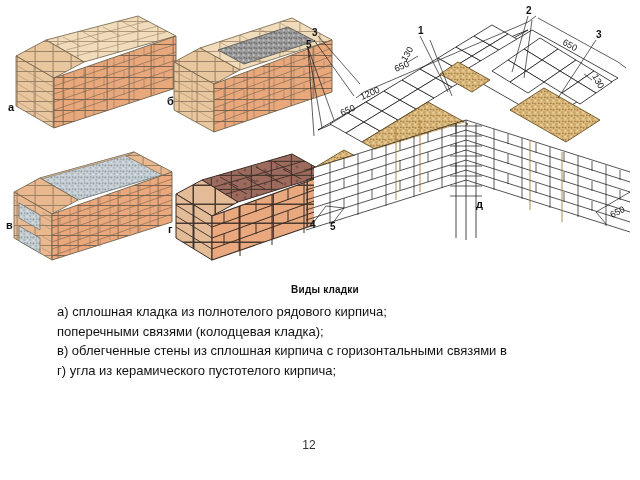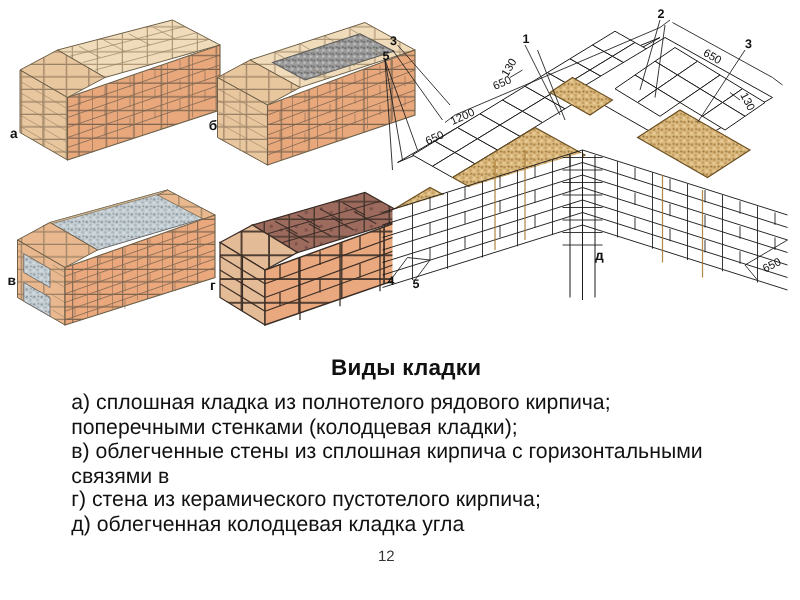--- a/index.html
+++ b/index.html
@@ -37,28 +37,28 @@
   }
 
   
   #caption-area {
     position: absolute;
     left: 0; top: 284px;
     width: 640px;
   }
   #caption-title {
     text-align: center;
-    font-size: 18px;
+    font-size: 10px;
     font-weight: bold;
     letter-spacing: 0.2px;
     margin: 0 0 7px 0;
     padding-left: 10px;
   }
   .caption-line {
-    font-size: 17px;
+    font-size: 13px;
     line-height: 19.5px;
     padding-left: 57px;
     padding-right: 14px;
     color: #111;
     white-space: pre-wrap;
   }
   #page-number {
     position: absolute;
     left: 0; top: 438px;
     width: 588px;
@@ -610,19 +610,18 @@
       </g>
       <text x="176" y="208" font-family="Liberation Sans, sans-serif" font-size="11" font-weight="bold" fill="#111">д</text>
     </svg>
   </div>
 
 </div>
 
 <div id="caption-area">
   <div id="caption-title">Виды кладки</div>
   <div class="caption-line">а) сплошная кладка из полнотелого рядового кирпича;</div>
-  <div class="caption-line">поперечными стенками (колодцевая кладки);</div>
+  <div class="caption-line">поперечными связями (колодцевая кладка);</div>
   <div class="caption-line">в) облегченные стены из сплошная кирпича с горизонтальными связями в</div>
-  <div class="caption-line">г) стена из керамического пустотелого кирпича;</div>
-  <div class="caption-line">д) облегченная колодцевая кладка угла</div>
+  <div class="caption-line">г) угла из керамического пустотелого кирпича;</div>
 </div>
 
 <div id="page-number">12</div>
 
 </body></html>

